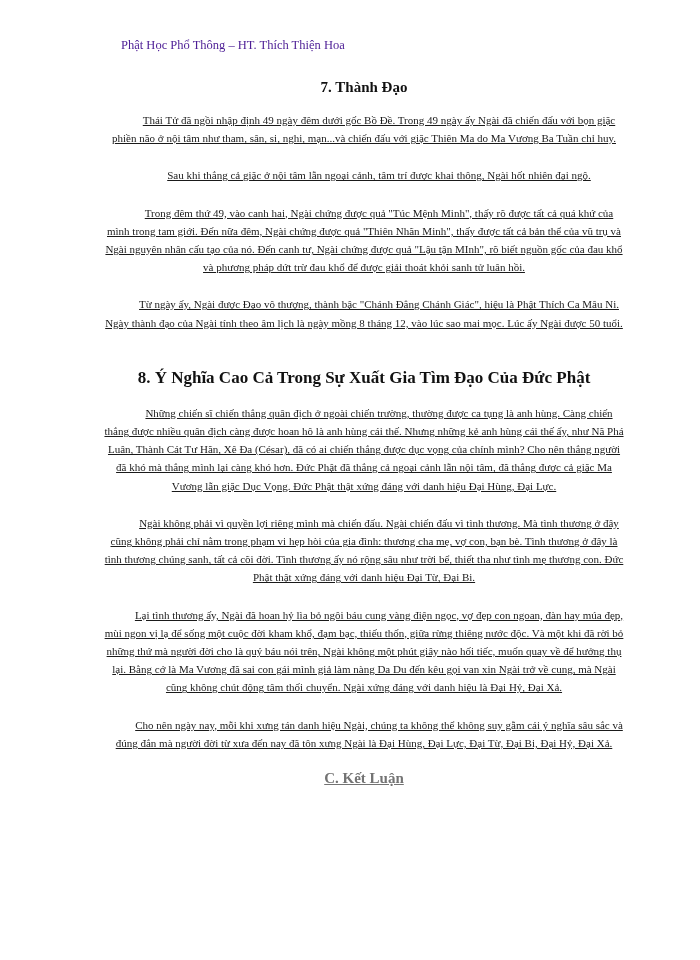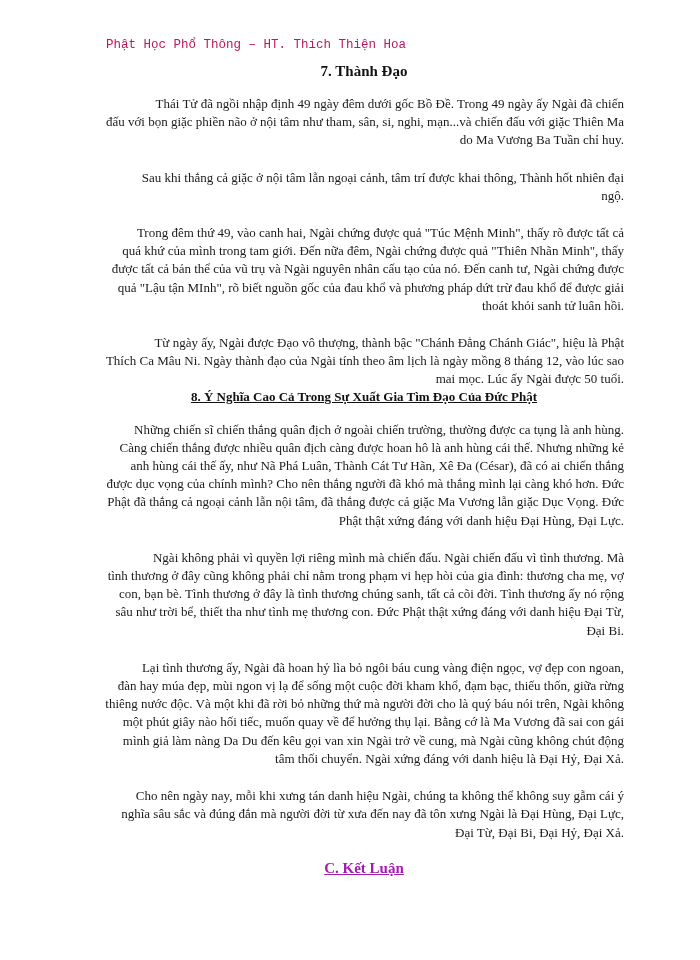--- a/index.html
+++ b/index.html
@@ -16,72 +16,73 @@
     .page {
       position: absolute;
       left: 0;
       top: 0;
       width: 700px;
       height: 960px;
       background: #ffffff;
     }
     .running-header {
       position: absolute;
-      left: 106px;
+      left: 121px;
       top: 38px;
-      font-family: Liberation Mono, monospace;
+      font-family: Liberation Serif, serif;
       font-size: 12.5px;
-      color: #be185d;
+      color: #4c1d95;
       white-space: nowrap;
     }
     .content {
       position: absolute;
       left: 104px;
-      top: 61px;
+      top: 77px;
       width: 520px;
       font-family: "Liberation Serif", serif;
       color: #1a1a1a;
     }
     .section-title {
       font-family: "Liberation Serif", serif;
       font-weight: bold;
       font-size: 15px;
       text-align: center;
       margin: 0;
       color: #111111;
     }
     .section-title.t7 { margin-top: 2px; margin-bottom: 15px; }
-    .section-title.t8 { margin-bottom: 16px; font-size: 13px; text-decoration: underline; }
+    .section-title.t8 { margin-top: 36px; margin-bottom: 16px; font-size: 17px; }
     .conclusion-title {
       font-family: "Liberation Serif", serif;
       font-weight: bold;
       font-size: 15px;
       text-align: center;
-      color: #a21caf;
+      color: #737373;
       text-decoration: underline;
       margin: 18px 0 0 0;
     }
     .para {
-      font-size: 13px;
+      font-size: 11px;
       line-height: 18.2px;
-      text-align: right;
+      text-align: center;
       margin: 0 0 19px 0;
       text-indent: 30px;
+      text-decoration: underline;
     }
   </style>
 </head>
 <body>
 
 <div class="page">
   <div class="running-header">Phật Học Phổ Thông – HT. Thích Thiện Hoa</div>
 
   <div class="content">
     <h2 class="section-title t7">7. Thành Đạo</h2>
     <p class="para">Thái Tử đã ngồi nhập định 49 ngày đêm dưới gốc Bồ Đề. Trong 49 ngày ấy Ngài đã chiến đấu với bọn giặc phiền não ở nội tâm như tham, sân, si, nghi, mạn...và chiến đấu với giặc Thiên Ma do Ma Vương Ba Tuần chỉ huy.</p>
-    <p class="para">Sau khi thắng cả giặc ở nội tâm lẫn ngoại cảnh, tâm trí được khai thông, Thành hốt nhiên đại ngộ.</p>
+    <p class="para">Sau khi thắng cả giặc ở nội tâm lẫn ngoại cảnh, tâm trí được khai thông, Ngài hốt nhiên đại ngộ.</p>
     <p class="para">Trong đêm thứ 49, vào canh hai, Ngài chứng được quả "Túc Mệnh Minh", thấy rõ được tất cả quá khứ của mình trong tam giới. Đến nữa đêm, Ngài chứng được quả "Thiên Nhãn Minh", thấy được tất cả bản thể của vũ trụ và Ngài nguyên nhân cấu tạo của nó. Đến canh tư, Ngài chứng được quả "Lậu tận MInh", rõ biết nguồn gốc của đau khổ và phương pháp dứt trừ đau khổ để được giải thoát khỏi sanh tử luân hồi.</p>
     <p class="para" style="margin-bottom:0">Từ ngày ấy, Ngài được Đạo vô thượng, thành bậc "Chánh Đẳng Chánh Giác", hiệu là Phật Thích Ca Mâu Ni. Ngày thành đạo của Ngài tính theo âm lịch là ngày mồng 8 tháng 12, vào lúc sao mai mọc. Lúc ấy Ngài được 50 tuổi.</p>
 
     <h2 class="section-title t8">8. Ý Nghĩa Cao Cả Trong Sự Xuất Gia Tìm Đạo Của Đức Phật</h2>
     <p class="para">Những chiến sĩ chiến thắng quân địch ở ngoài chiến trường, thường được ca tụng là anh hùng. Càng chiến thắng được nhiều quân địch càng được hoan hô là anh hùng cái thế. Nhưng những kẻ anh hùng cái thế ấy, như Nã Phá Luân, Thành Cát Tư Hãn, Xê Đa (César), đã có ai chiến thắng được dục vọng của chính mình? Cho nên thắng người đã khó mà thắng mình lại càng khó hơn. Đức Phật đã thắng cả ngoại cảnh lẫn nội tâm, đã thắng được cả giặc Ma Vương lẫn giặc Dục Vọng. Đức Phật thật xứng đáng với danh hiệu Đại Hùng, Đại Lực.</p>
     <p class="para">Ngài không phải vì quyền lợi riêng mình mà chiến đấu. Ngài chiến đấu vì tình thương. Mà tình thương ở đây cũng không phải chỉ nằm trong phạm vi hẹp hòi của gia đình: thương cha mẹ, vợ con, bạn bè. Tình thương ở đây là tình thương chúng sanh, tất cả cõi đời. Tình thương ấy nó rộng sâu như trời bể, thiết tha như tình mẹ thương con. Đức Phật thật xứng đáng với danh hiệu Đại Từ, Đại Bi.</p>
     <p class="para">Lại tình thương ấy, Ngài đã hoan hỷ lìa bỏ ngôi báu cung vàng điện ngọc, vợ đẹp con ngoan, đàn hay múa đẹp, mùi ngon vị lạ để sống một cuộc đời kham khổ, đạm bạc, thiếu thốn, giữa rừng thiêng nước độc. Và một khi đã rời bỏ những thứ mà người đời cho là quý báu nói trên, Ngài không một phút giây nào hối tiếc, muốn quay về để hưởng thụ lại. Bằng cớ là Ma Vương đã sai con gái mình giả làm nàng Da Du đến kêu gọi van xin Ngài trở về cung, mà Ngài cũng không chút động tâm thối chuyển. Ngài xứng đáng với danh hiệu là Đại Hỷ, Đại Xả.</p>
     <p class="para" style="margin-bottom:16px">Cho nên ngày nay, mỗi khi xưng tán danh hiệu Ngài, chúng ta không thể không suy gẫm cái ý nghĩa sâu sắc và đúng đắn mà người đời từ xưa đến nay đã tôn xưng Ngài là Đại Hùng, Đại Lực, Đại Từ, Đại Bi, Đại Hỷ, Đại Xả.</p>
 
     <h2 class="conclusion-title">C. Kết Luận</h2>

